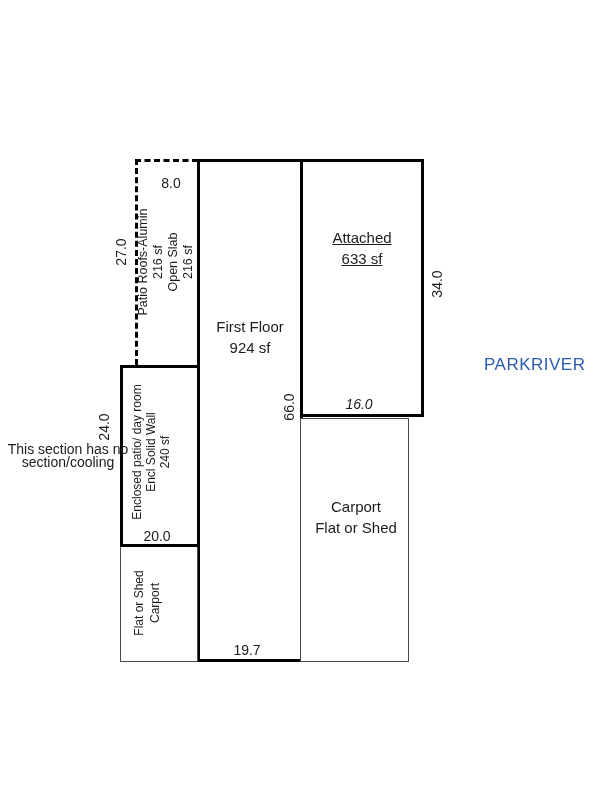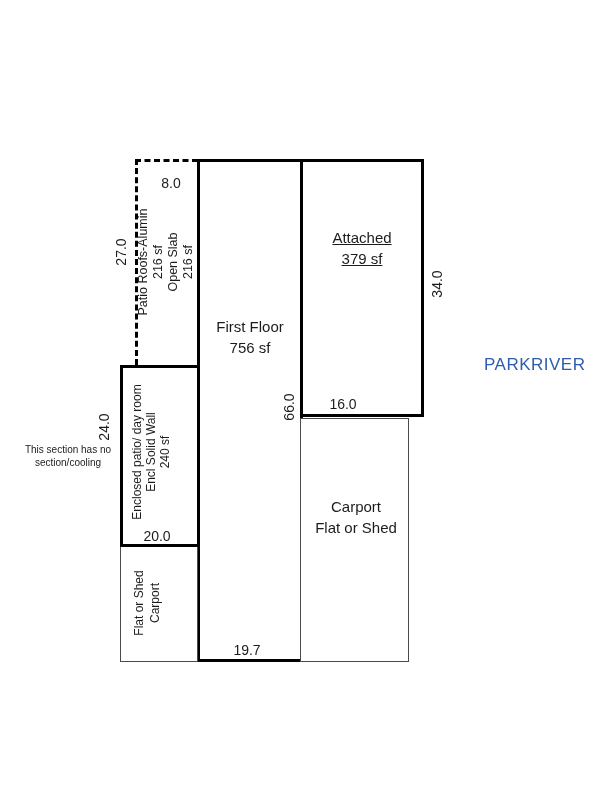--- a/index.html
+++ b/index.html
@@ -13,21 +13,21 @@
   .thin{border:1px solid #4a4a4a;}
   .dashedbox{border-top:3px dashed #000000;border-left:3px dashed #000000;background:transparent;}
   .lbl{position:absolute;transform:translate(-50%,-50%);text-align:center;white-space:nowrap;}
   .rot{transform:translate(-50%,-50%) rotate(-90deg);}
   .dim{font-size:14px;color:#1c1c1c;}
   .arealbl{font-size:15px;line-height:21px;}
   .smalllbl{font-size:12px;line-height:14px;}
   .patiolbl{font-size:12.5px;line-height:15px;}
   .carportlines{font-size:15px;line-height:21px;}
   .leftcarport{font-size:12px;line-height:16px;}
-  .note{font-size:10px;line-height:13px;}
+  .note{font-size:14px;line-height:13px;}
   .watermark{position:absolute;font-size:17px;letter-spacing:0.5px;}
 </style>
 </head>
 <body>
 
 <div id="canvas">
 
   <div class="box dashedbox" style="left:135px;top:159px;width:63px;height:206px;"></div>
 
   <div class="box thick" style="left:197px;top:159px;width:106px;height:503px;"></div>
@@ -42,26 +42,26 @@
 
   <div class="lbl rot patiolbl" style="left:166px;top:262px;">
     <div>Patio Roofs-Alumin</div>
     <div>216 sf</div>
     <div>Open Slab</div>
     <div>216 sf</div>
   </div>
 
   <div class="lbl arealbl" style="left:250px;top:337px;">
     <div>First Floor</div>
-    <div>756 sf</div>
+    <div>924 sf</div>
   </div>
 
   <div class="lbl arealbl" style="left:362px;top:248px;text-decoration:underline;">
     <div>Attached</div>
-    <div>379 sf</div>
+    <div>633 sf</div>
   </div>
 
   <div class="lbl carportlines" style="left:356px;top:517px;">
     <div>Carport</div>
     <div>Flat or Shed</div>
   </div>
 
   <div class="lbl rot smalllbl" style="left:151px;top:452px;">
     <div>Enclosed patio/ day room</div>
     <div>Encl Solid Wall</div>
@@ -78,21 +78,21 @@
   <div class="lbl rot dim" style="left:121px;top:252px;">27.0</div>
 
   <div class="lbl rot dim" style="left:104px;top:427px;">24.0</div>
 
   <div class="lbl dim" style="left:157px;top:536px;">20.0</div>
 
   <div class="lbl rot dim" style="left:289px;top:407px;">66.0</div>
 
   <div class="lbl dim" style="left:247px;top:650px;">19.7</div>
 
-  <div class="lbl dim" style="left:343px;top:404px;">16.0</div>
+  <div class="lbl dim" style="left:359px;top:404px;font-style:italic;">16.0</div>
 
   <div class="lbl rot dim" style="left:437px;top:284px;">34.0</div>
 
   <div class="lbl note" style="left:68px;top:456px;">
     <div>This section has no</div>
     <div>section/cooling</div>
   </div>
 
   <div class="watermark" style="left:484px;top:355px;color:#2e5cae;">PARKRIVER</div>
 

